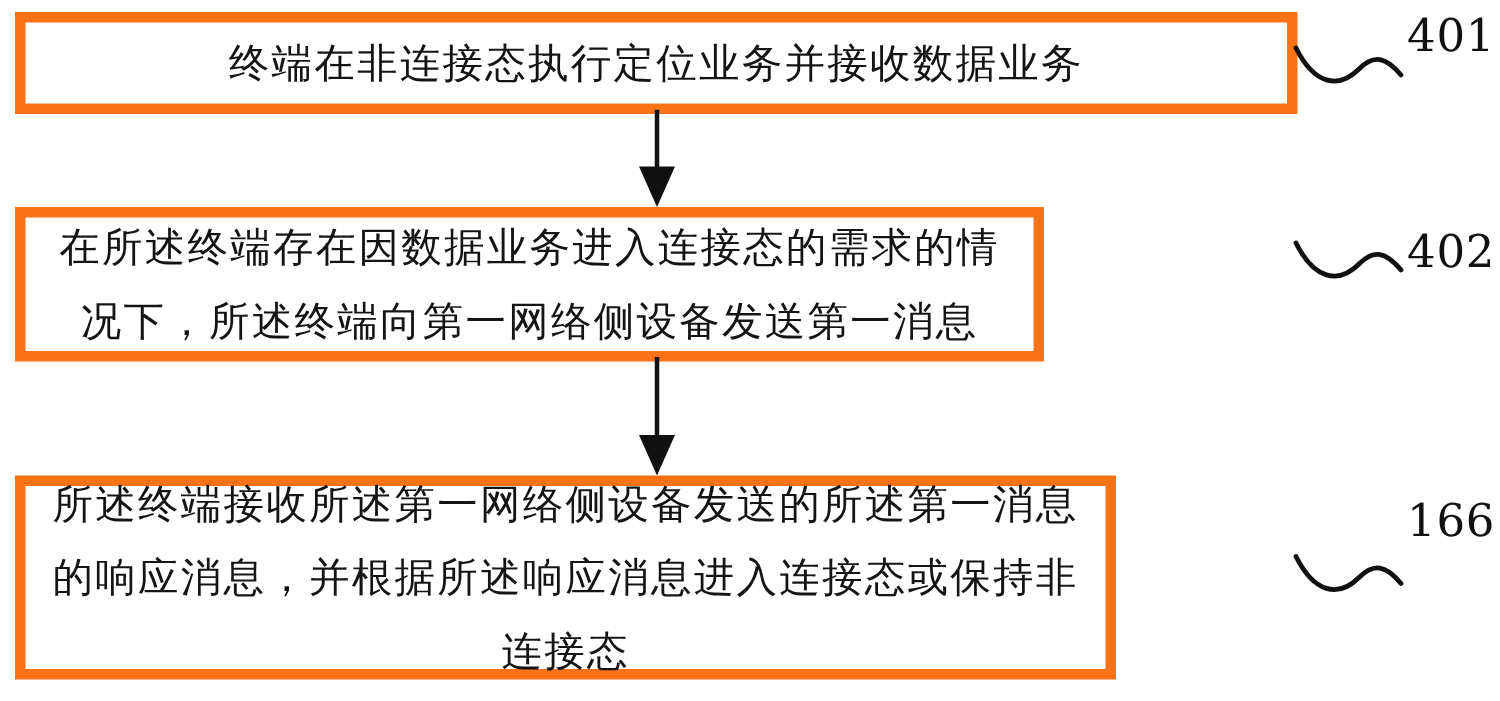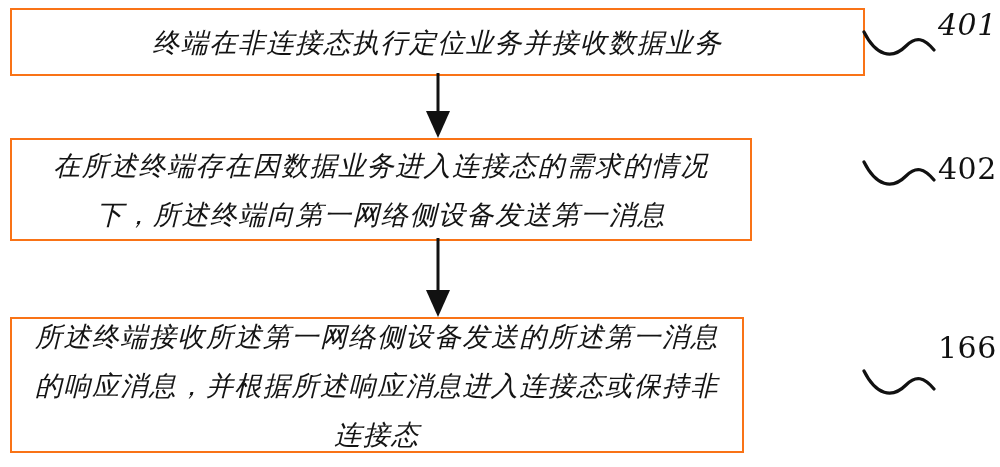--- a/index.html
+++ b/index.html
@@ -14,26 +14,25 @@
   #canvas {
     position: relative;
     width: 1000px;
     height: 467px;
     background: #ffffff;
     overflow: hidden;
   }
   .flow-box {
     position: absolute;
     box-sizing: border-box;
-    border: 2px solid #f97316;
+    border: 7px solid #f97316;
     background: #ffffff;
     display: flex;
     align-items: center;
     justify-content: flex-start;
-    font-style: italic;
   }
   .box-text {
     font-family: "DejaVu Serif", "Liberation Serif", serif;
     font-size: 27px;
     line-height: 49px;
     color: #141414;
     text-align: center;
     letter-spacing: 1.5px;
     padding: 0 14px;
     width: 100%;
@@ -42,38 +41,38 @@
   }
   #box-401 {
     left: 10px;
     top: 8px;
     width: 855px;
     height: 68px;
   }
   #box-402 {
     left: 10px;
     top: 138px;
-    width: 742px;
+    width: 686px;
     height: 103px;
   }
   #box-403 {
     left: 10px;
     top: 317px;
     width: 734px;
     height: 136px;
   }
   .ref-label {
     position: absolute;
     font-family: "DejaVu Serif", "Liberation Serif", serif;
     font-size: 30px;
     color: #111111;
     letter-spacing: 0.5px;
     user-select: none;
   }
-  #ref-401 { left: 938px; top: 7px; font-style: italic; }
+  #ref-401 { left: 938px; top: 7px; }
   #ref-402 { left: 938px; top: 137px; margin-top: 14px; }
   #ref-403 { left: 938px; top: 330px; }
   .leader {
     position: absolute;
     pointer-events: none;
   }
   .arrow-svg {
     position: absolute;
     pointer-events: none;
   }

